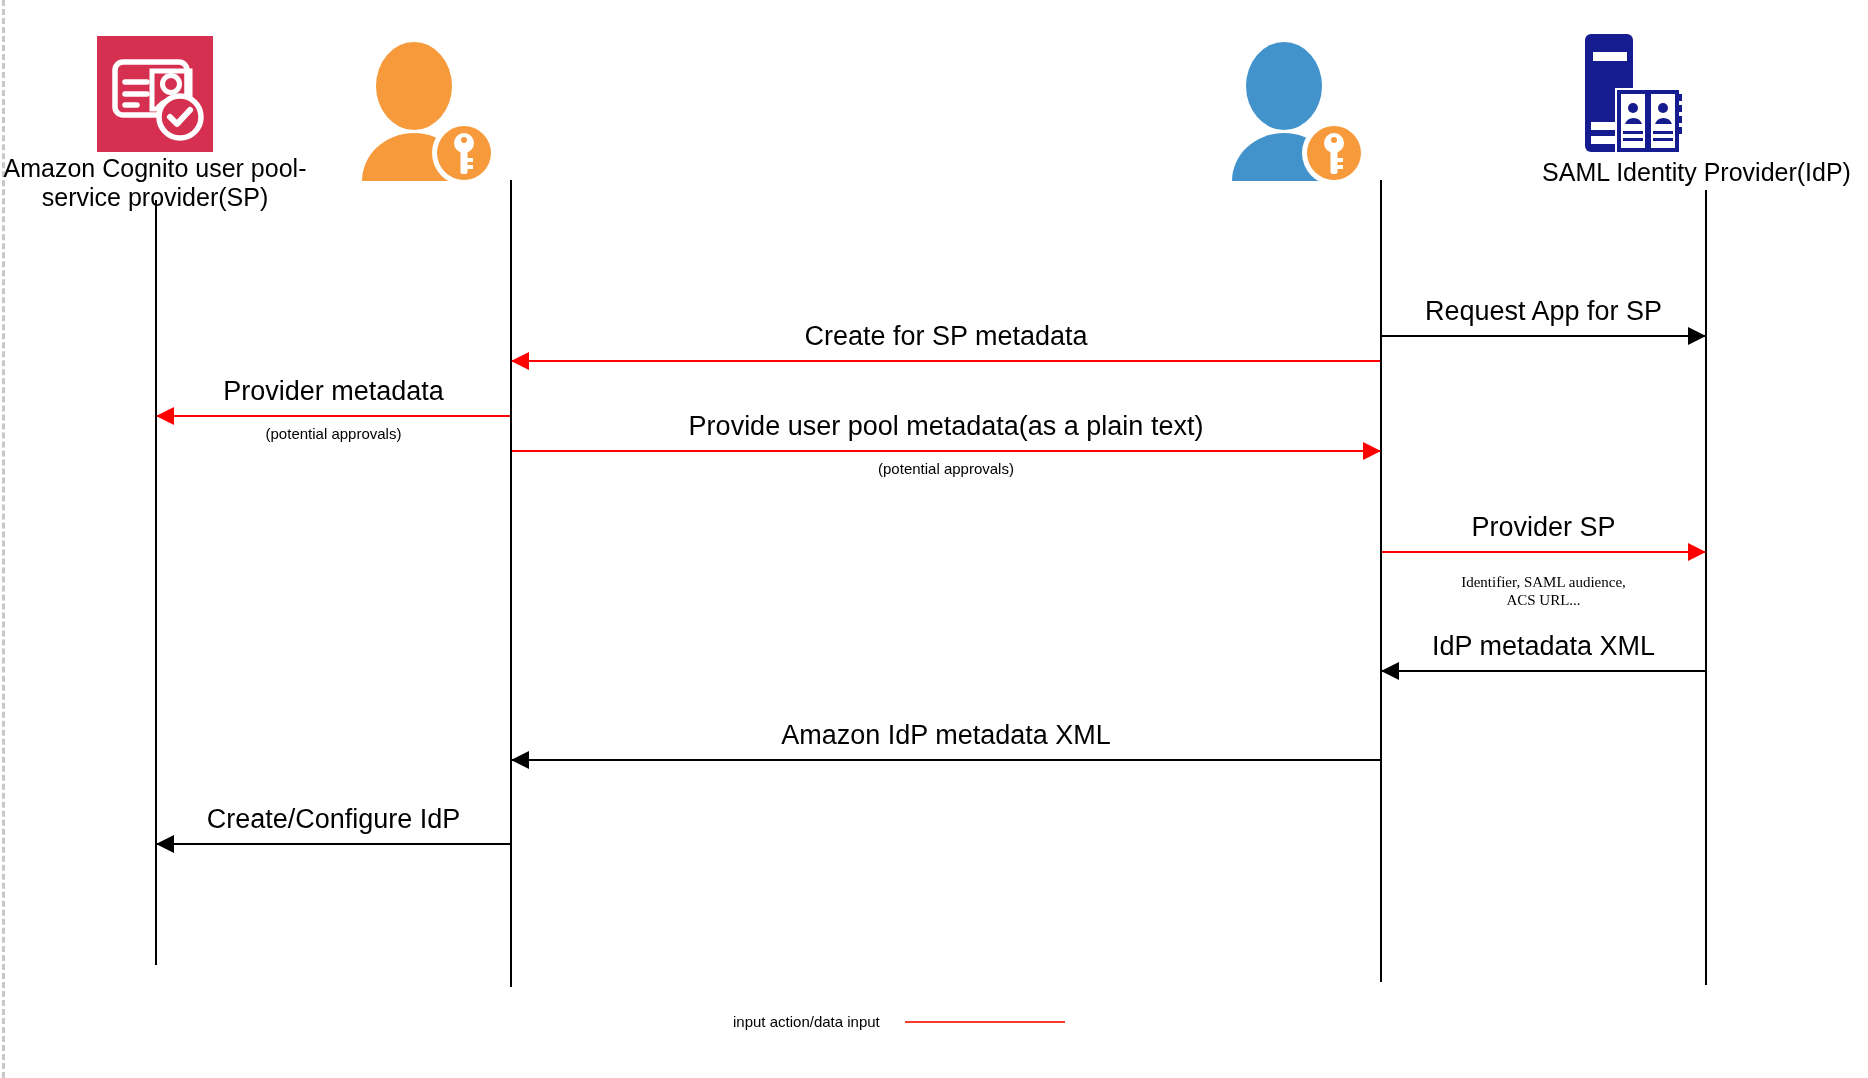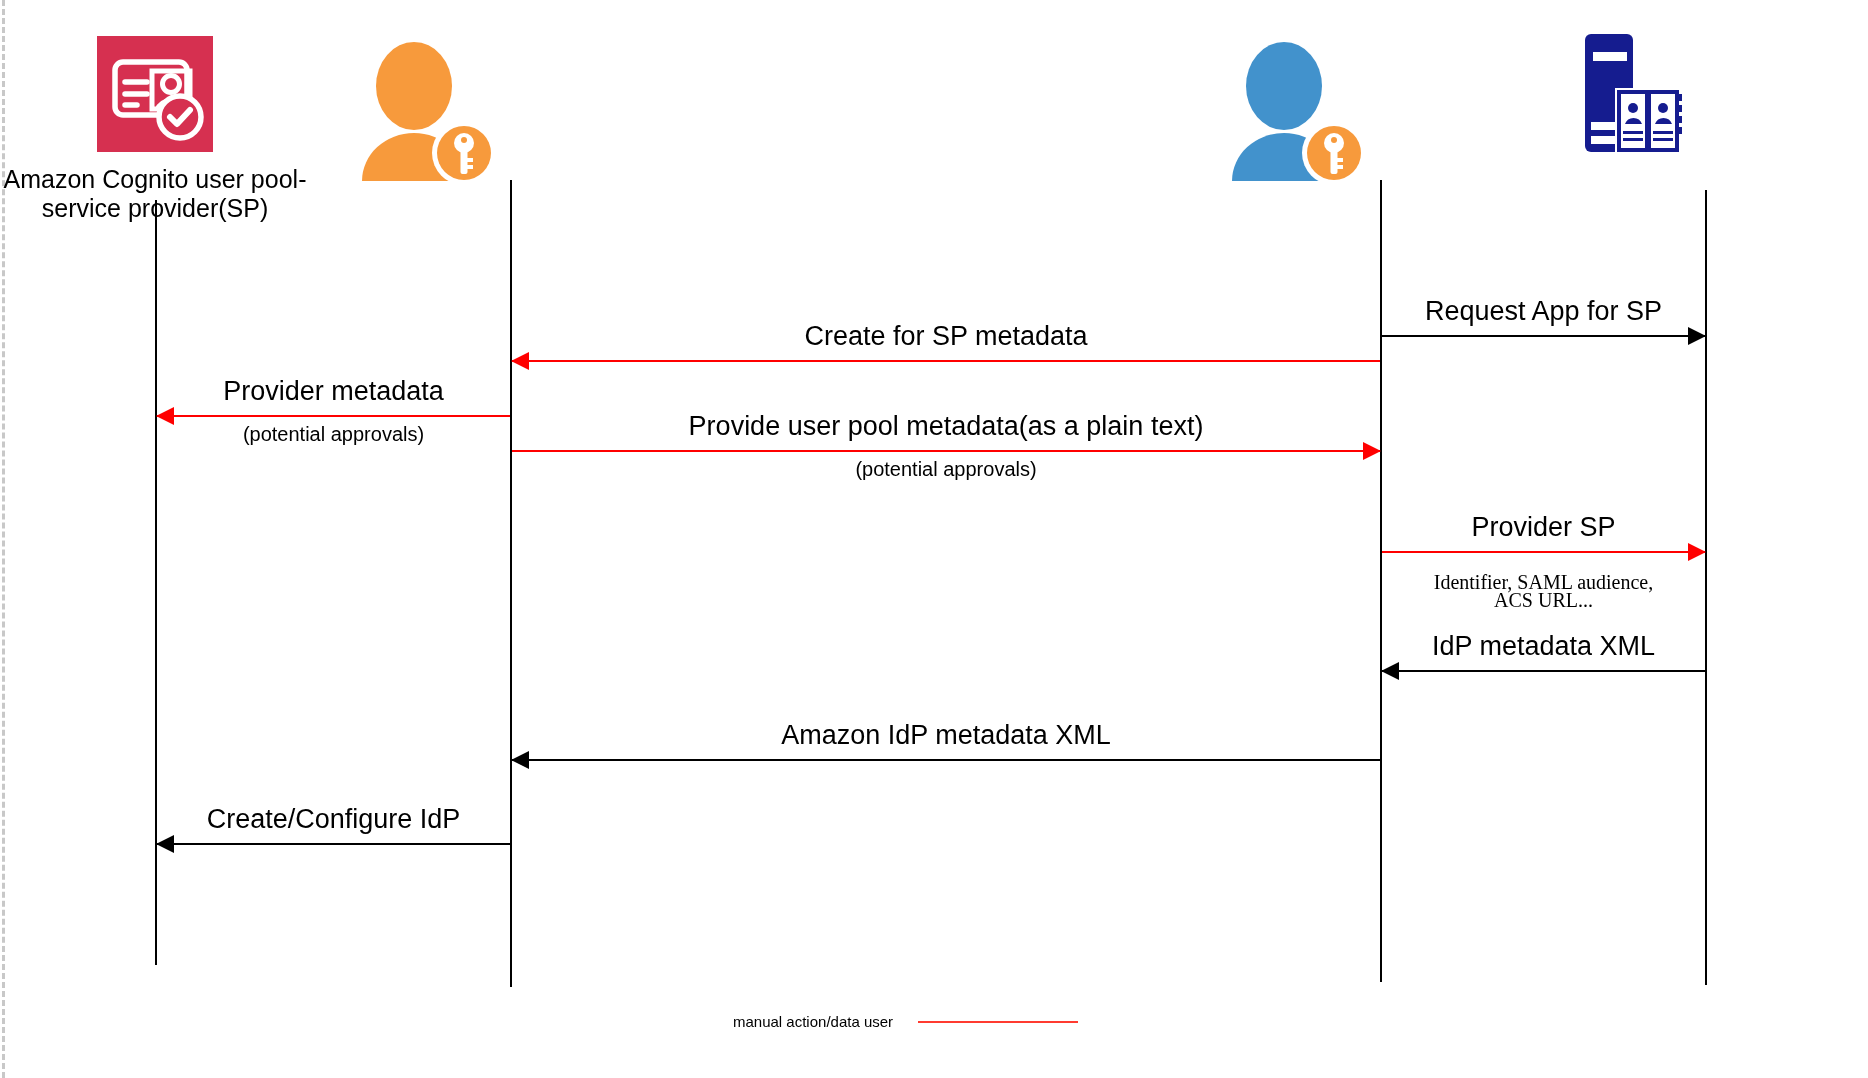--- a/index.html
+++ b/index.html
@@ -36,21 +36,21 @@
   .actor-icon {
     display: block;
     margin: 0 auto;
   }
   .actor-label {
     display: block;
     font-size: 25px;
     line-height: 29px;
     color: #000;
     white-space: pre-line;
-    margin-top: 13px;
+    margin-top: 2px;
   }
   
   .lifeline {
     position: absolute;
     width: 0;
     border-left: 2px solid #000000;
   }
   
   .msg {
     position: absolute;
@@ -103,21 +103,21 @@
     font-size: 27px;
     line-height: 30px;
     color: #000;
     bottom: 9px;
     left: 0;
   }
   .msg-note {
     position: absolute;
     width: 100%;
     text-align: center;
-    font-size: 20px;
+    font-size: 15px;
     line-height: 18px;
     color: #000;
     top: 10px;
     left: 0;
     white-space: pre-line;
   }
   
   .legend {
     position: absolute;
     display: flex;
@@ -222,20 +222,21 @@
           <rect x="92" y="108" width="20" height="3"></rect>
         </g>
         <g fill="#151C8F">
           <rect x="116" y="64" width="5" height="7"></rect>
           <rect x="116" y="75" width="5" height="7"></rect>
           <rect x="116" y="86" width="5" height="7"></rect>
           <rect x="116" y="97" width="5" height="7"></rect>
         </g>
       </g>
     </svg>
+    <span class="actor-label">SAML Identity Provider(IdP)</span>
   </div>
 
   <div class="lifeline" style="left:155px; top:200px; height:765px;"></div>
   <div class="lifeline" style="left:510px; top:180px; height:807px;"></div>
   <div class="lifeline" style="left:1380px; top:180px; height:802px;"></div>
   <div class="lifeline" style="left:1705px; top:190px; height:795px;"></div>
 
   <div class="msg black right" style="left:1382px; top:335px; width:323px;">
     <div class="msg-label">Request App for SP</div>
     <div class="line"></div>
@@ -282,17 +283,17 @@
     <div class="arrowhead"></div>
   </div>
 
   <div class="msg black left" style="left:157px; top:843px; width:353px;">
     <div class="msg-label">Create/Configure IdP</div>
     <div class="line"></div>
     <div class="arrowhead"></div>
   </div>
 
   <div class="legend" style="left:733px; top:1013px;">
-    <span class="legend-text">manual action/data user</span>
+    <span class="legend-text">input action/data input</span>
     <span class="legend-swatch"></span>
   </div>
 
 </div>
 
 </body></html>

